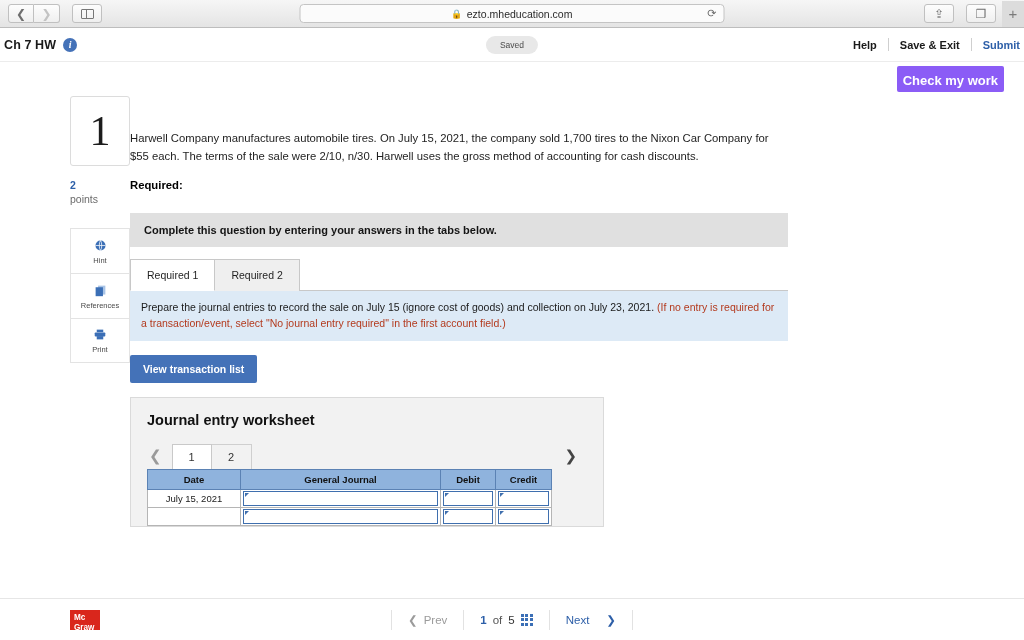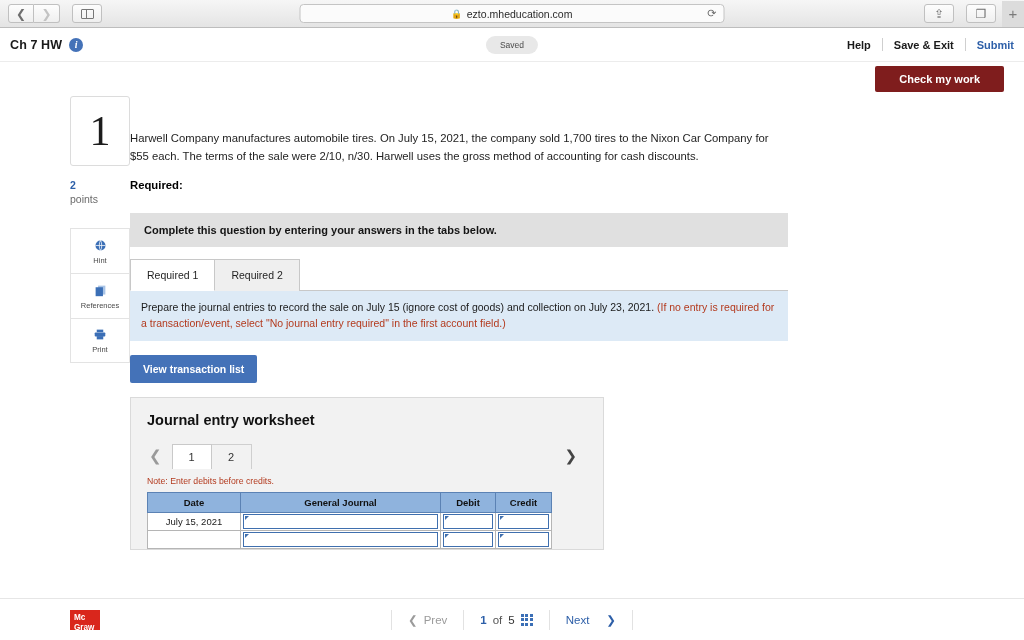--- a/index.html
+++ b/index.html
@@ -42,21 +42,21 @@
   .lock-icon { font-size: 9px; color: #555; }
   .reload-icon { position: absolute; right: 7px; font-size: 11px; color: #666; }
   .right-chrome { margin-left: auto; display: flex; align-items: center; gap: 6px; }
   .plus-tab { width: 22px; height: 26px; display:flex; align-items:center; justify-content:center;
               color:#7a7a7a; font-size:15px; background:#dcdcdc; margin-right:-8px; }
 
   
   .app-header {
     height: 34px; background: #fff;
     display: flex; align-items: center;
-    padding: 0 10px; position: relative;
+    padding: 0 4px; position: relative;
     border-bottom: 1px solid #ececec;
   }
   .assign-title { font-size: 12.5px; font-weight: bold; color: #1a1a1a; letter-spacing: .1px; }
   .info-icon {
     width: 14px; height: 14px; border-radius: 50%;
     background: #4472b8; color: #fff;
     font-size: 10px; font-weight: bold; font-style: italic;
     display: inline-flex; align-items: center; justify-content: center;
     margin-left: 7px; font-family: "Liberation Serif", serif;
   }
@@ -66,23 +66,23 @@
     font-size: 8.5px; padding: 4px 14px; border-radius: 10px;
   }
   .header-actions { margin-left: auto; display: flex; align-items: center; gap: 11px; font-size: 11px; font-weight: bold; }
   .header-actions .divider { width: 1px; height: 13px; background: #cfcfcf; }
   .act-help { color: #1a1a1a; }
   .act-save { color: #1a1a1a; }
   .act-submit { color: #2d5fa8; }
 
   .checkwork-row { height: 30px; display: flex; justify-content: flex-end; padding-right: 20px; padding-top: 4px; }
   .btn-check {
-    background: #7f1d1d; color: #fff; border: none;
-    font-size: 11px; font-weight: bold;
-    padding: 7px 24px; border-radius: 2px;
+    background: #8b5cf6; color: #fff; border: none;
+    font-size: 13px; font-weight: bold;
+    padding: 7px 6px; border-radius: 2px;
     font-family: "Liberation Sans", sans-serif;
   }
 
   
   .page-body { display: flex; height: 540px; }
 
   .left-rail { width: 130px; padding-left: 70px; padding-top: 4px; }
   .qnum-box {
     width: 60px; height: 70px; border: 1px solid #dcdcdc; border-radius: 3px;
     display: flex; align-items: center; justify-content: center;
@@ -319,21 +319,20 @@
     <div class="worksheet">
       <div class="ws-title">Journal entry worksheet</div>
 
       <div class="ws-pager">
         <span class="pg-arrow">❮</span>
         <div class="pg-tab active">1</div>
         <div class="pg-tab">2</div>
         <span class="pg-arrow next">❯</span>
       </div>
 
-      <div class="ws-note">Note: Enter debits before credits.</div>
 
       <table class="jtable">
         <thead>
           <tr>
             <th class="col-date">Date</th>
             <th class="col-gj">General Journal</th>
             <th class="col-deb">Debit</th>
             <th class="col-cre">Credit</th>
           </tr>
         </thead>

